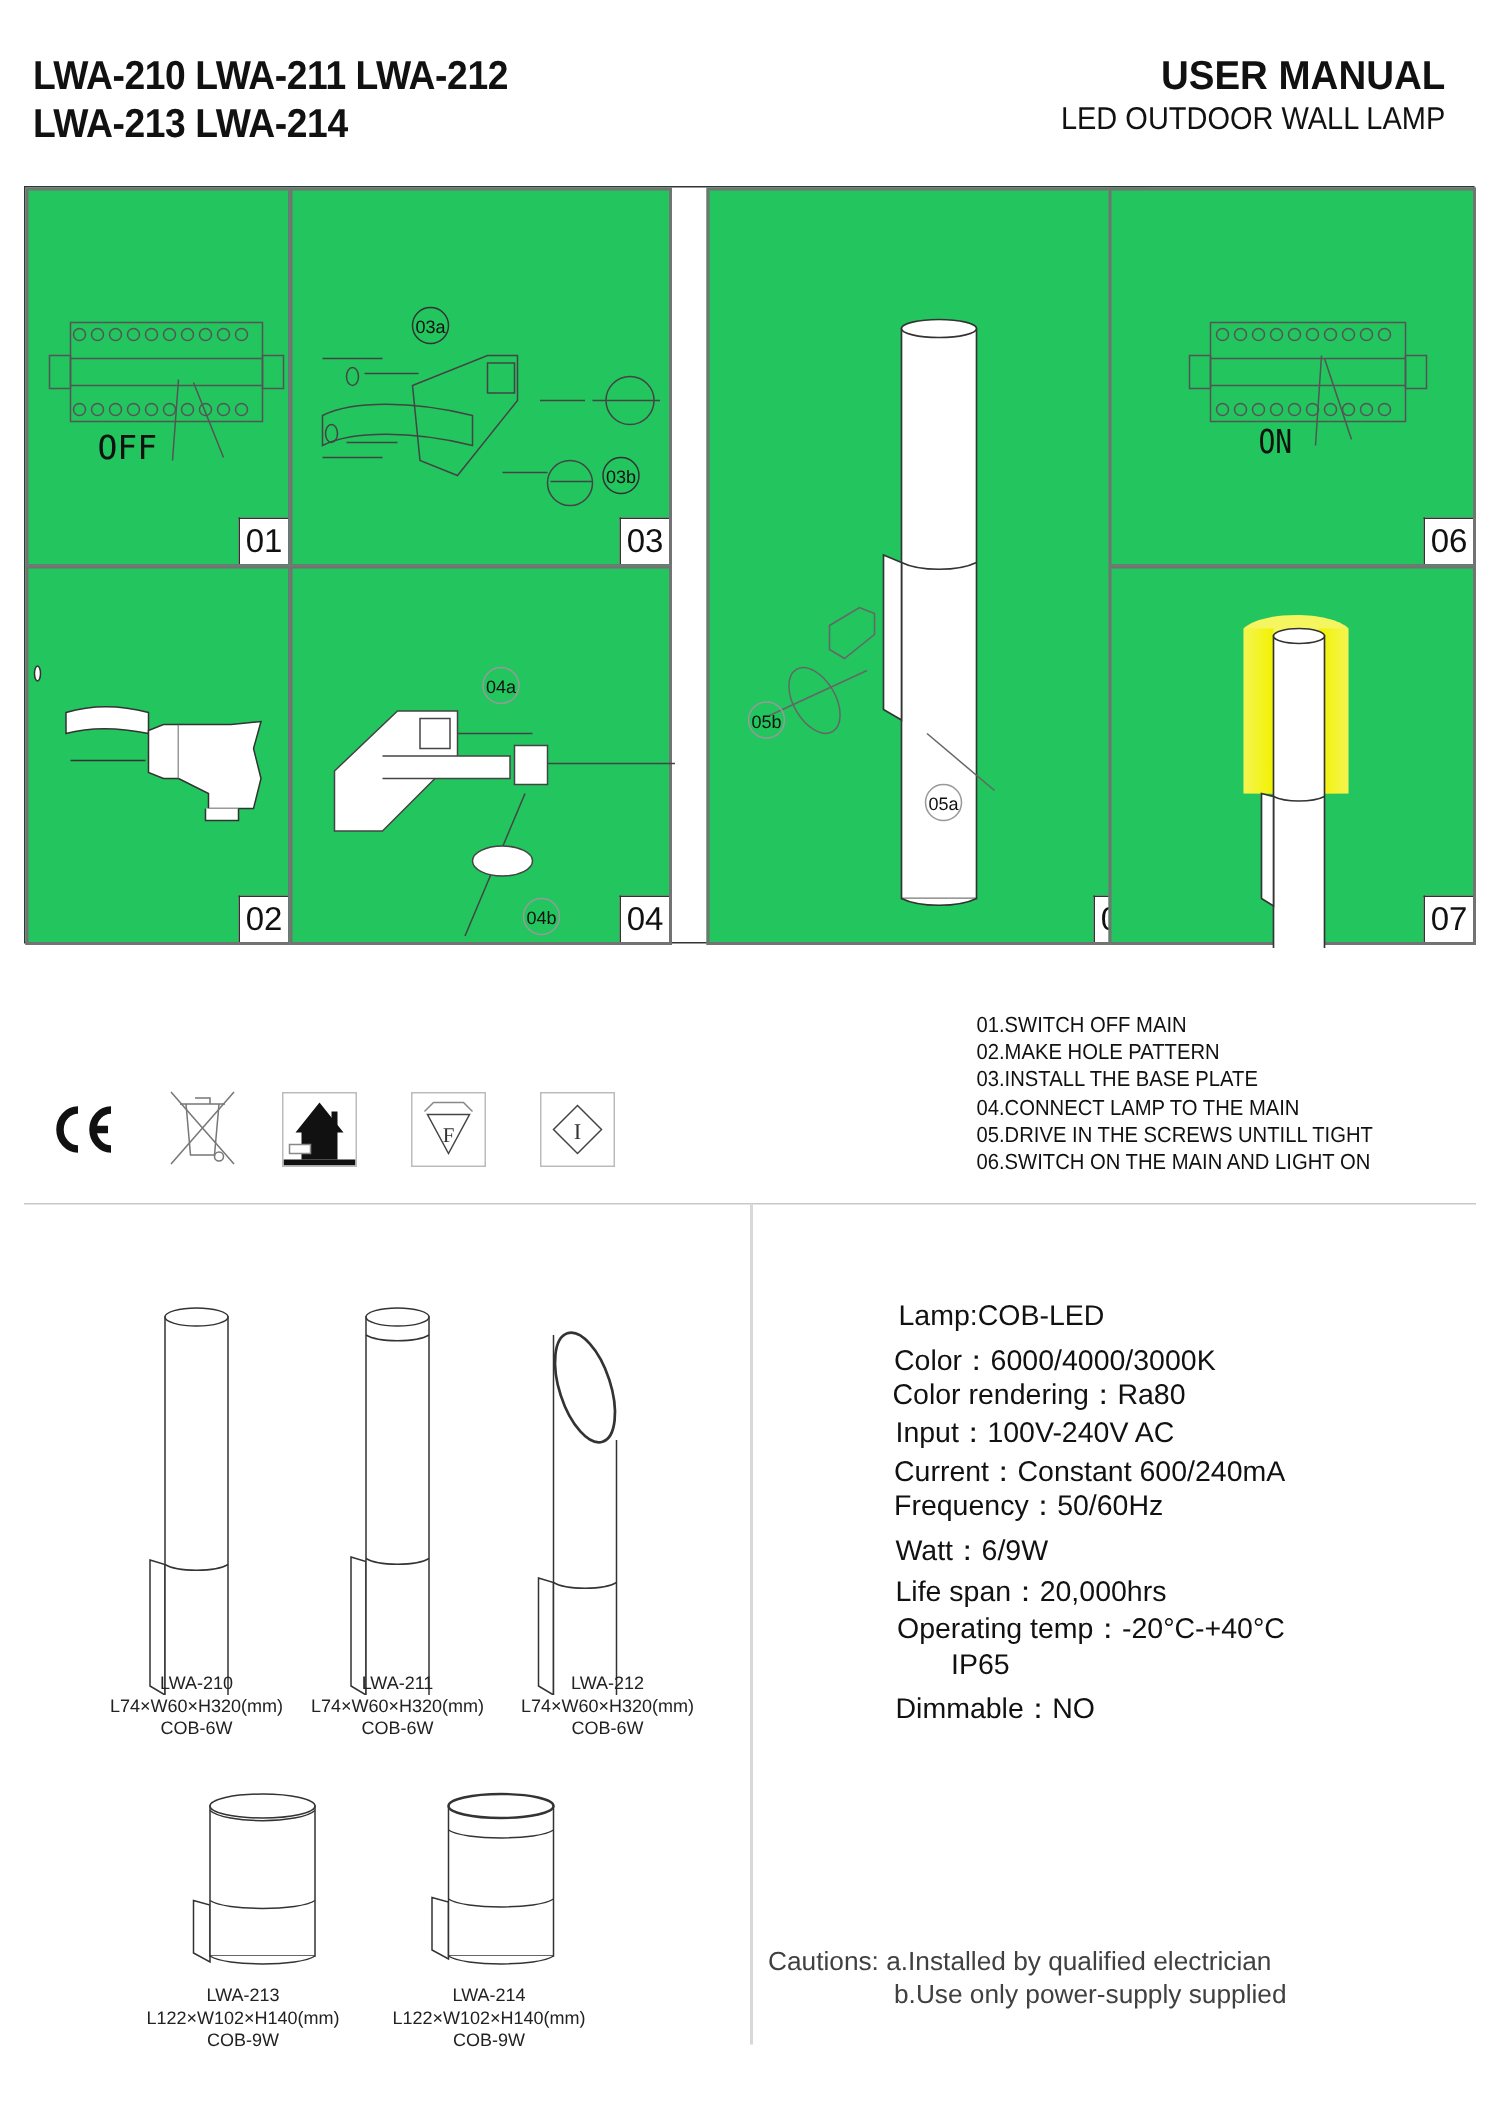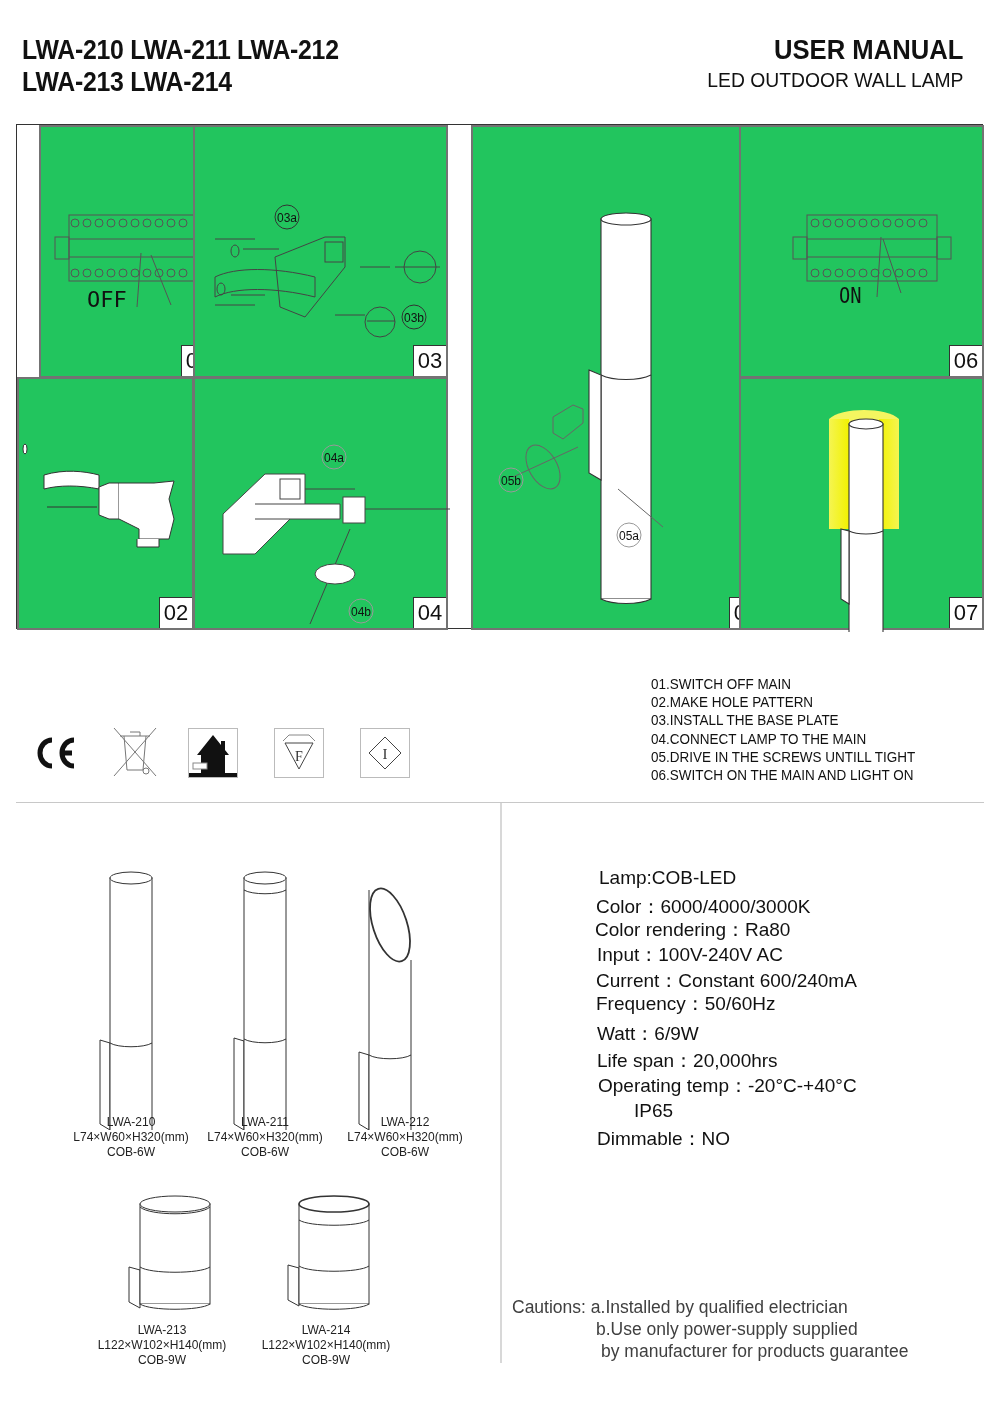--- a/index.html
+++ b/index.html
@@ -36,21 +36,21 @@
   <div>LWA-210 LWA-211 LWA-212</div>
   <div>LWA-213 LWA-214</div>
 </div>
 <div class="abs hdr-right">
   <div class="t1">USER MANUAL</div>
   <div class="t2">LED OUTDOOR WALL LAMP</div>
 </div>
 
 <div class="abs grid">
 
-  <div class="cell" style="left:0;top:0;width:177px;height:253px;margin-left:22px;">
+  <div class="cell" style="left:0;top:0;width:177px;height:253px;">
     <svg width="177" height="253">
       <g stroke="#555" fill="none" stroke-width="1">
         <rect x="14" y="110" width="14" height="22"></rect>
         <rect x="28" y="88" width="128" height="66"></rect>
         <rect x="156" y="110" width="14" height="22"></rect>
         <g>
           <circle cx="34" cy="96" r="4"></circle>
             <circle cx="46" cy="96" r="4"></circle>
             <circle cx="58" cy="96" r="4"></circle>
             <circle cx="70" cy="96" r="4"></circle>
@@ -353,14 +353,13 @@
   <div style="left:1px;top:154px;">Watt：6/9W</div>
   <div style="left:1px;top:181px;">Life span：20,000hrs</div>
   <div style="left:2px;top:206px;">Operating temp：-20°C-+40°C</div>
   <div style="left:1px;top:233px;margin-left:37px;">IP65</div>
   <div style="left:1px;top:259px;">Dimmable：NO</div>
 </div>
 
 <div class="abs cautions">
   <div>Cautions: a.Installed by qualified electrician</div>
   <div style="padding-left:84px;">b.Use only power-supply supplied</div>
-  <div style="padding-left:89px;">by manufacturer for products guarantee</div>
 </div>
 
 </body></html>

